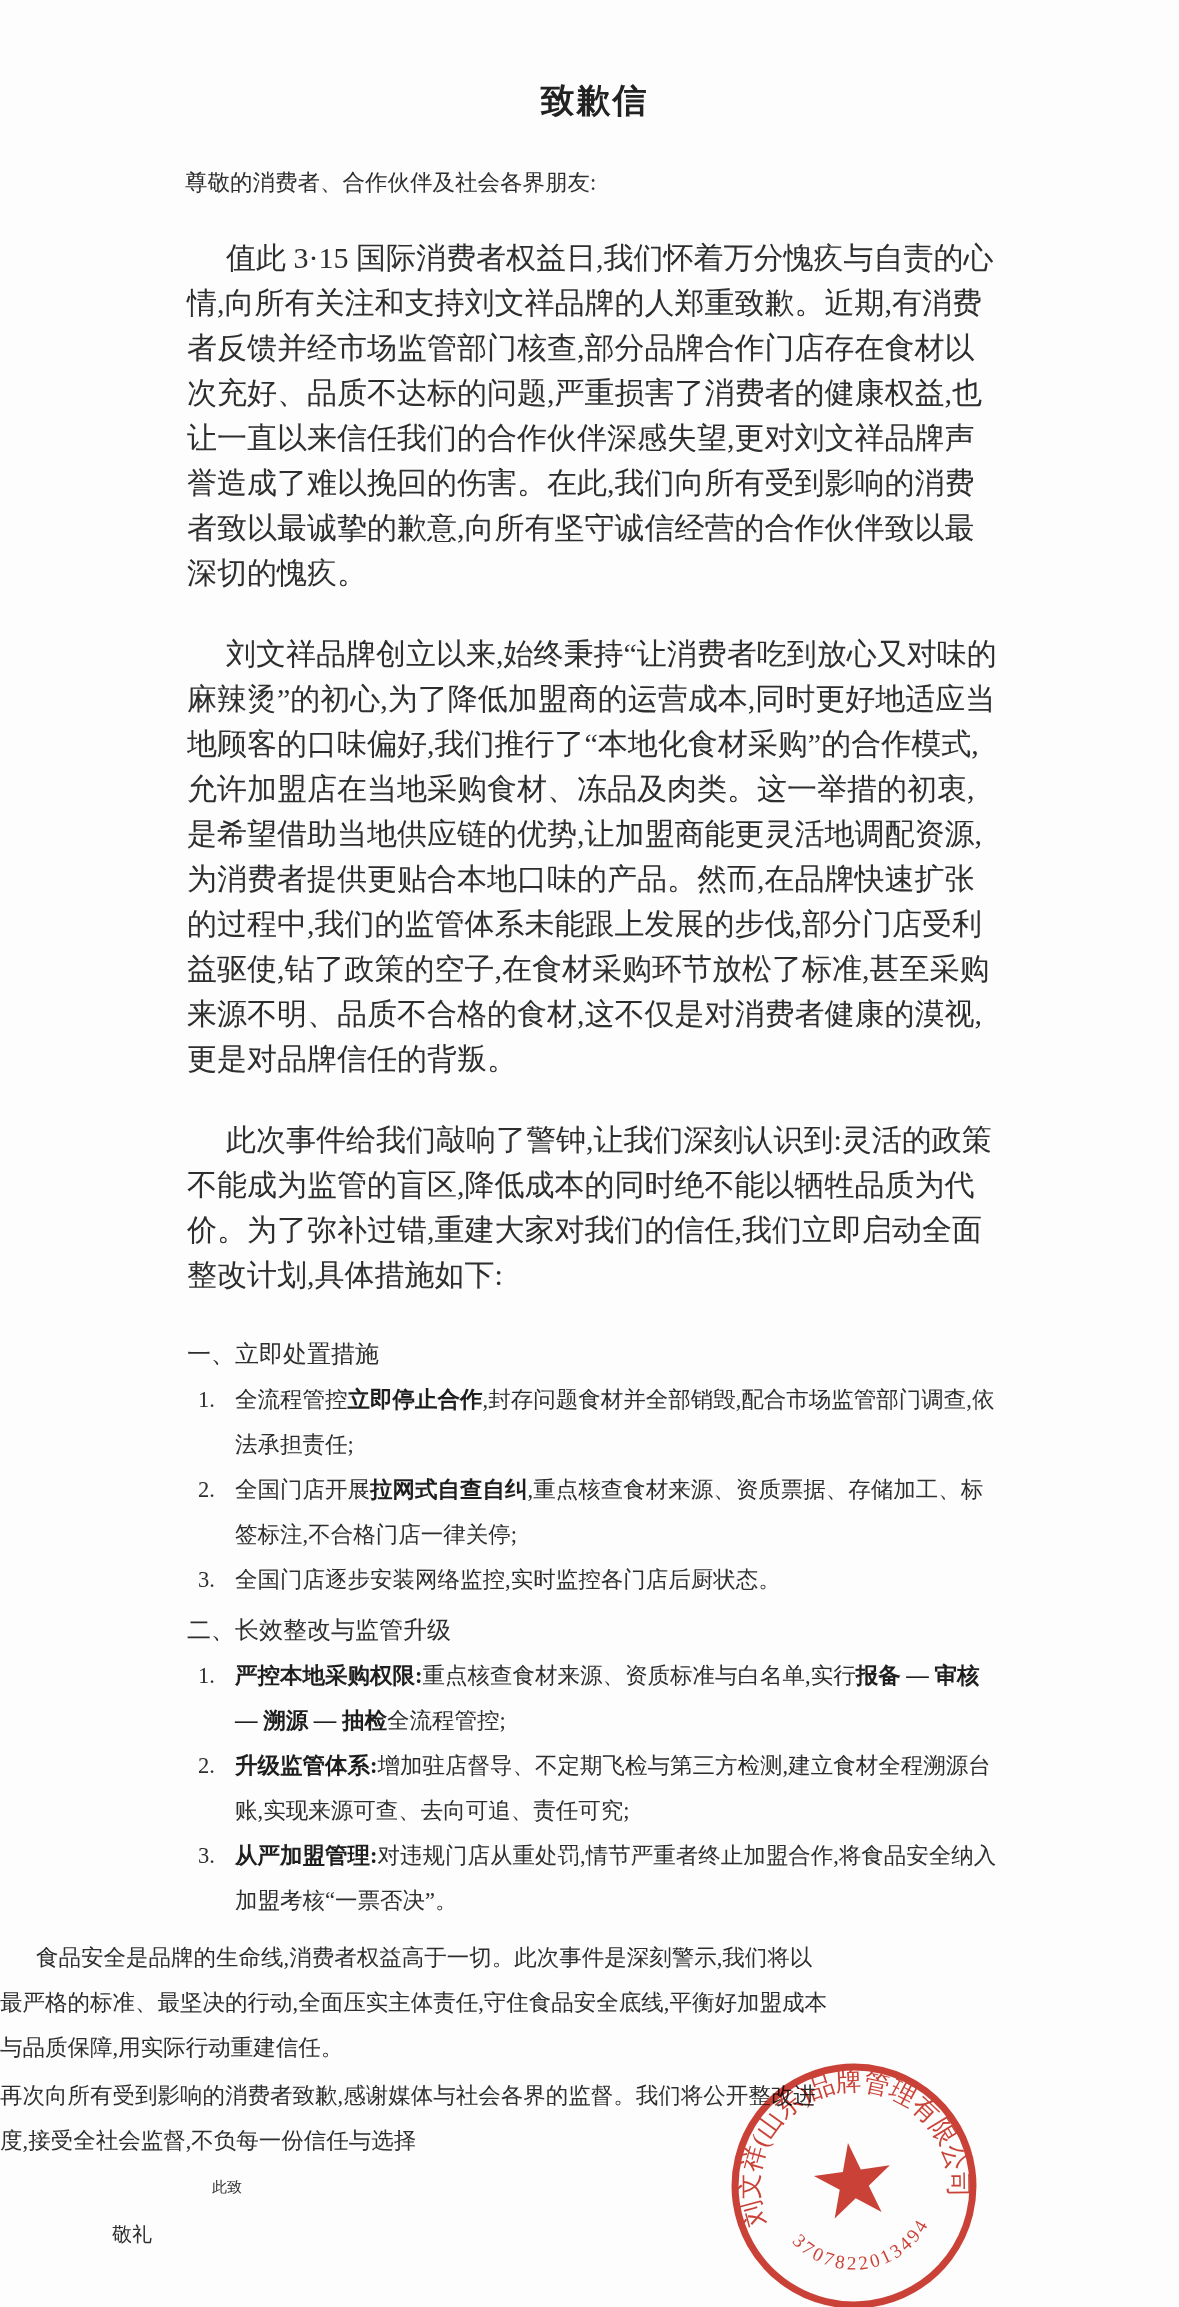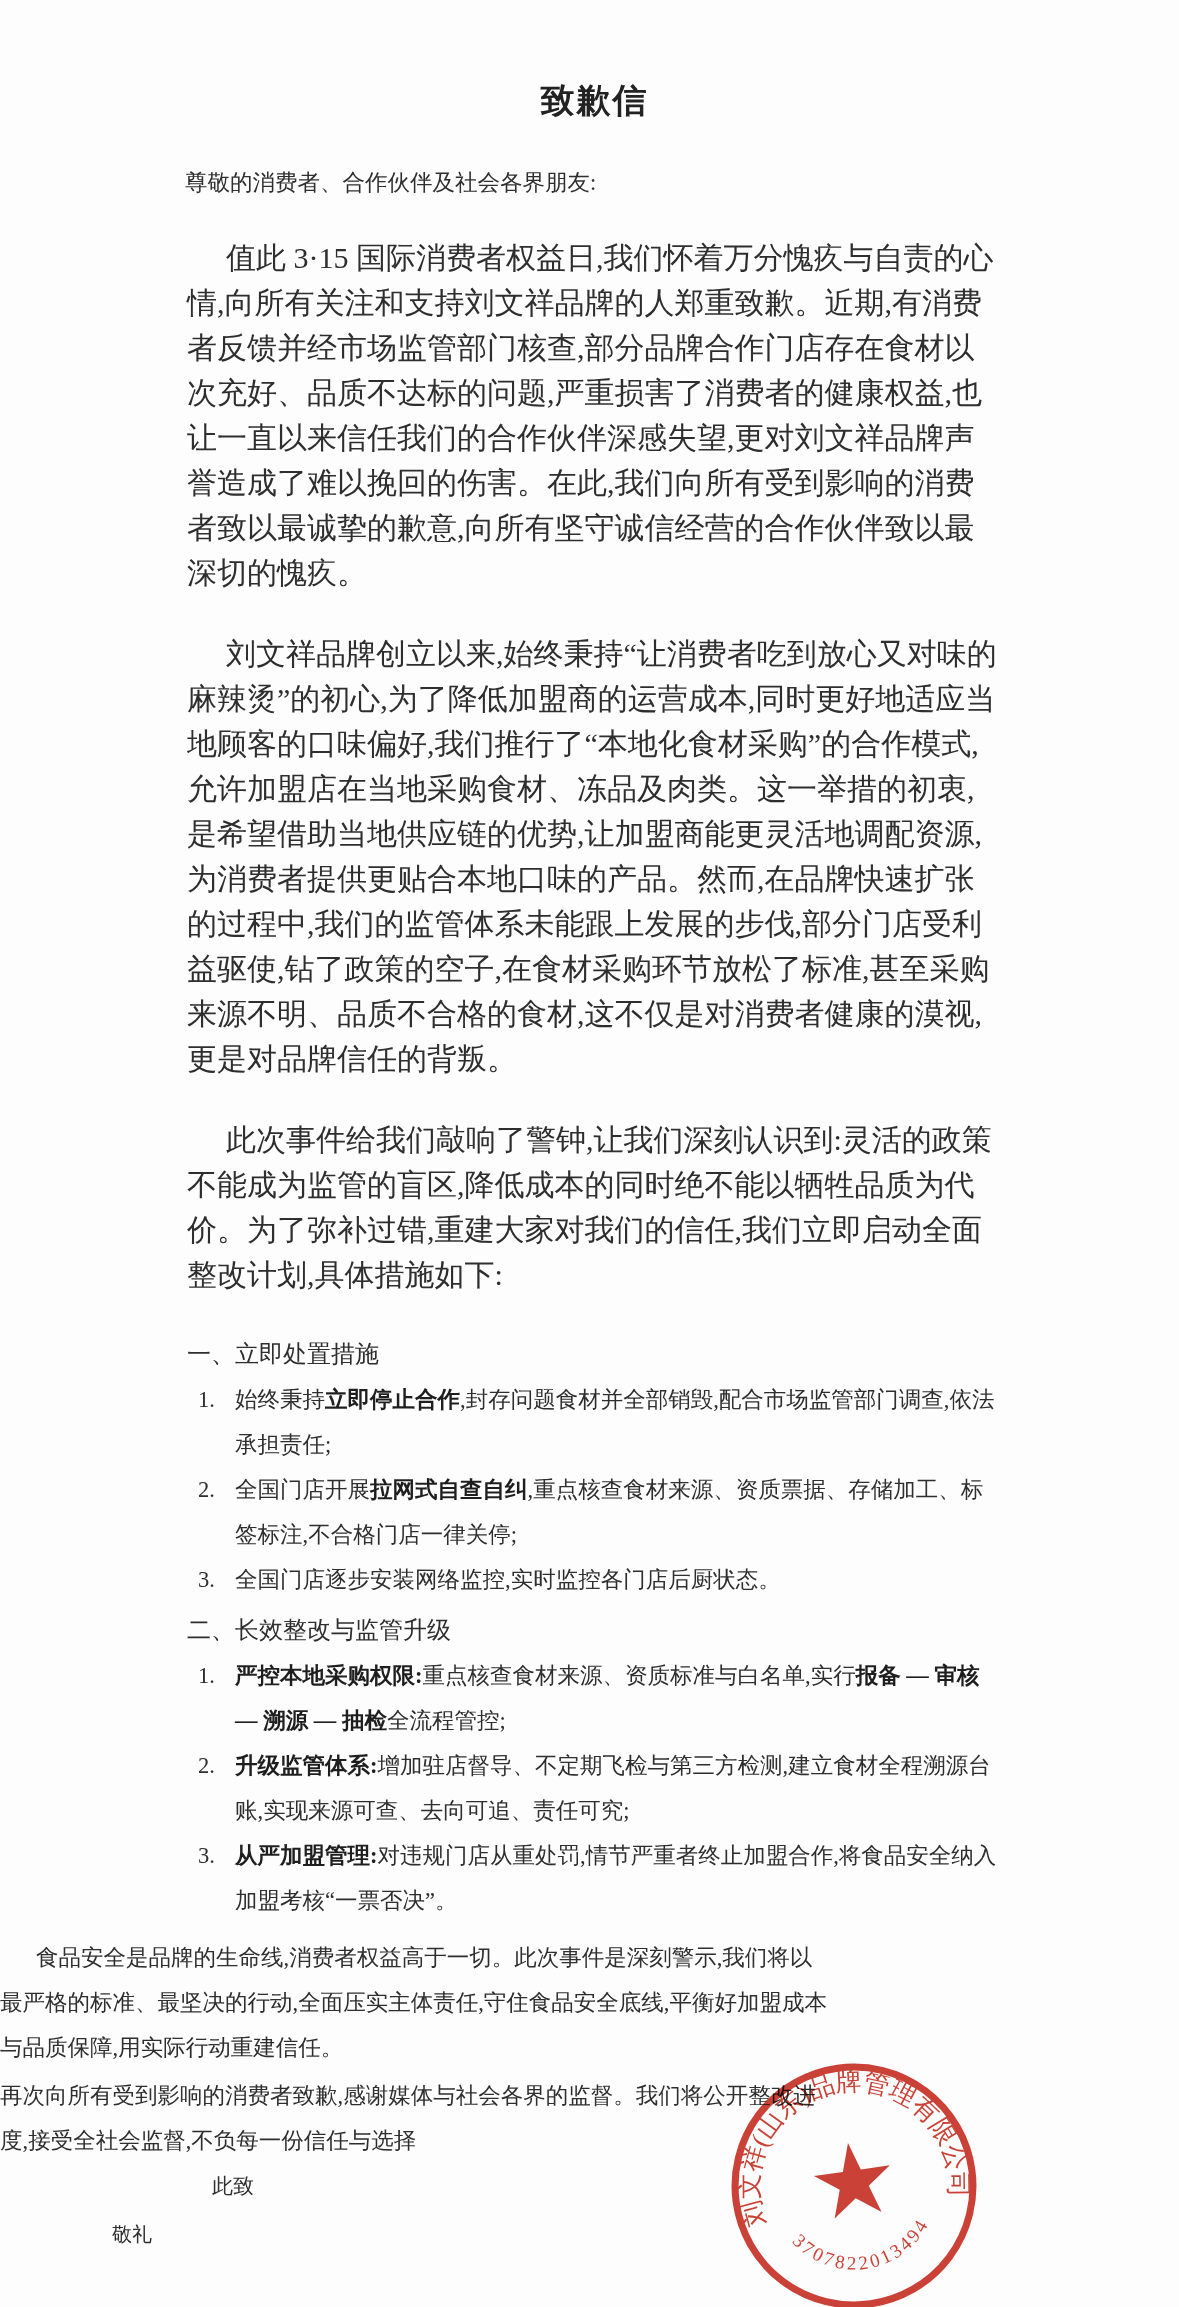--- a/index.html
+++ b/index.html
@@ -66,23 +66,22 @@
   .closing {
     width: 832px;
     font-size: 22.5px;
     line-height: 45px;
   }
   .closing-0 { margin-top: 12px; }
   .closing-0.indent { text-indent: 36px; }
   .closing-1 { margin-top: 3px; }
   .cizhi {
     margin: 2px 0 0 212px;
-    font-size: 21px;
+    font-size: 15px;
     line-height: 45px;
-    font-family: Liberation Mono, monospace;
   }
   .jingli {
     margin: 2px 0 0 112px;
     font-size: 20px;
     line-height: 45px;
   }
   .signature {
     margin: 132px 0 0 187px;
     width: 815px;
     text-align: right;
@@ -111,21 +110,21 @@
   <div class="salutation">尊敬的消费者、合作伙伴及社会各界朋友:</div>
 
   <div>
       <div class="para first indent">值此 3·15 国际消费者权益日,我们怀着万分愧疚与自责的心情,向所有关注和支持刘文祥品牌的人郑重致歉。近期,有消费者反馈并经市场监管部门核查,部分品牌合作门店存在食材以次充好、品质不达标的问题,严重损害了消费者的健康权益,也让一直以来信任我们的合作伙伴深感失望,更对刘文祥品牌声誉造成了难以挽回的伤害。在此,我们向所有受到影响的消费者致以最诚挚的歉意,向所有坚守诚信经营的合作伙伴致以最深切的愧疚。</div>
       <div class="para indent">刘文祥品牌创立以来,始终秉持“让消费者吃到放心又对味的麻辣烫”的初心,为了降低加盟商的运营成本,同时更好地适应当地顾客的口味偏好,我们推行了“本地化食材采购”的合作模式,允许加盟店在当地采购食材、冻品及肉类。这一举措的初衷,是希望借助当地供应链的优势,让加盟商能更灵活地调配资源,为消费者提供更贴合本地口味的产品。然而,在品牌快速扩张的过程中,我们的监管体系未能跟上发展的步伐,部分门店受利益驱使,钻了政策的空子,在食材采购环节放松了标准,甚至采购来源不明、品质不合格的食材,这不仅是对消费者健康的漠视,更是对品牌信任的背叛。</div>
       <div class="para indent">此次事件给我们敲响了警钟,让我们深刻认识到:灵活的政策不能成为监管的盲区,降低成本的同时绝不能以牺牲品质为代价。为了弥补过错,重建大家对我们的信任,我们立即启动全面整改计划,具体措施如下:</div>
     </div>
 
   <div>
       <div class="section-heading heading-0">一、立即处置措施</div>
-      <div class="li"><span class="num">1.</span><span>始终秉持</span><b>立即停止合作</b><span>,封存问题食材并全部销毁,配合市场监管部门调查,依法承担责任;</span></div>
+      <div class="li"><span class="num">1.</span><span>全流程管控</span><b>立即停止合作</b><span>,封存问题食材并全部销毁,配合市场监管部门调查,依法承担责任;</span></div>
       <div class="li"><span class="num">2.</span><span>全国门店开展</span><b>拉网式自查自纠</b><span>,重点核查食材来源、资质票据、存储加工、标签标注,不合格门店一律关停;</span></div>
       <div class="li"><span class="num">3.</span><span>全国门店逐步安装网络监控,实时监控各门店后厨状态。</span></div>
       <div class="section-heading heading-1">二、长效整改与监管升级</div>
       <div class="li"><span class="num">1.</span><b>严控本地采购权限:</b><span>重点核查食材来源、资质标准与白名单,实行</span><b>报备 — 审核 — 溯源 — 抽检</b><span>全流程管控;</span></div>
       <div class="li"><span class="num">2.</span><b>升级监管体系:</b><span>增加驻店督导、不定期飞检与第三方检测,建立食材全程溯源台账,实现来源可查、去向可追、责任可究;</span></div>
       <div class="li"><span class="num">3.</span><b>从严加盟管理:</b><span>对违规门店从重处罚,情节严重者终止加盟合作,将食品安全纳入加盟考核“一票否决”。</span></div>
     </div>
 
   <div>
       <div class="closing closing-0 indent">食品安全是品牌的生命线,消费者权益高于一切。此次事件是深刻警示,我们将以最严格的标准、最坚决的行动,全面压实主体责任,守住食品安全底线,平衡好加盟成本与品质保障,用实际行动重建信任。</div>

